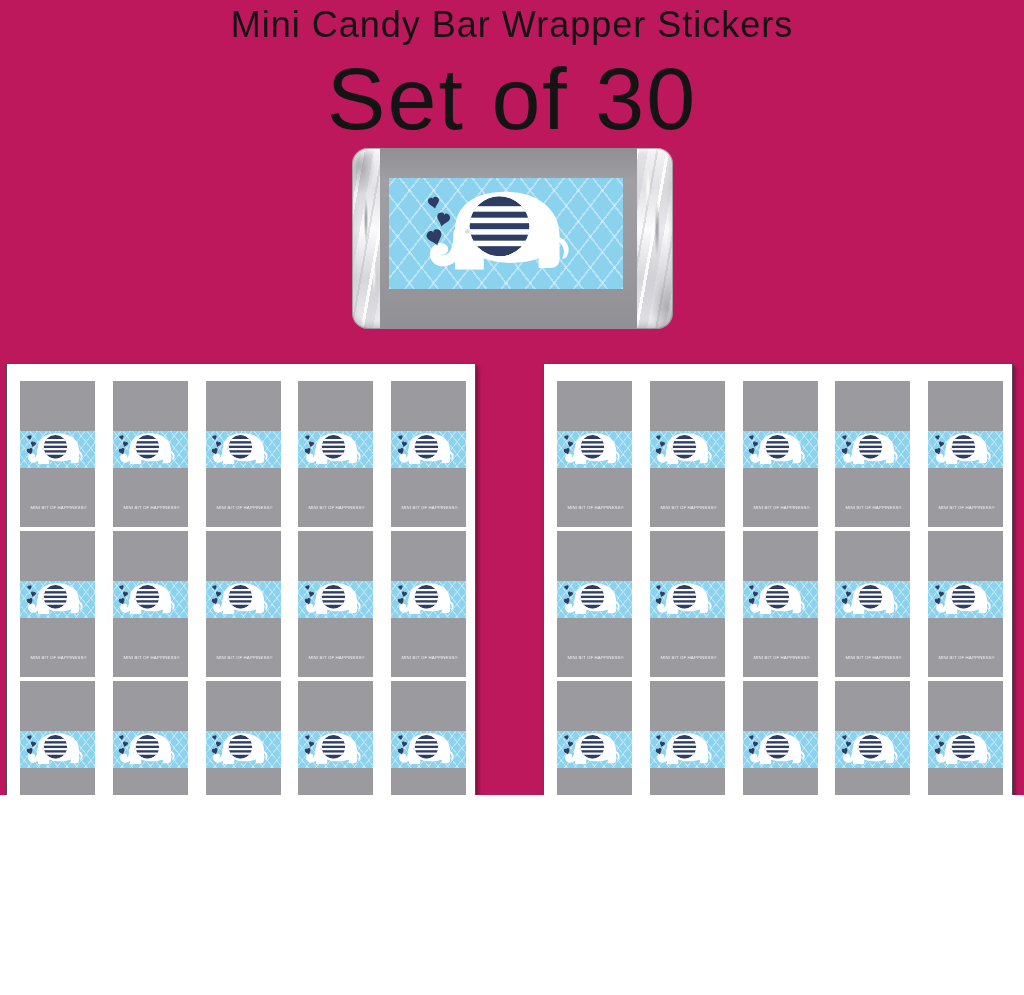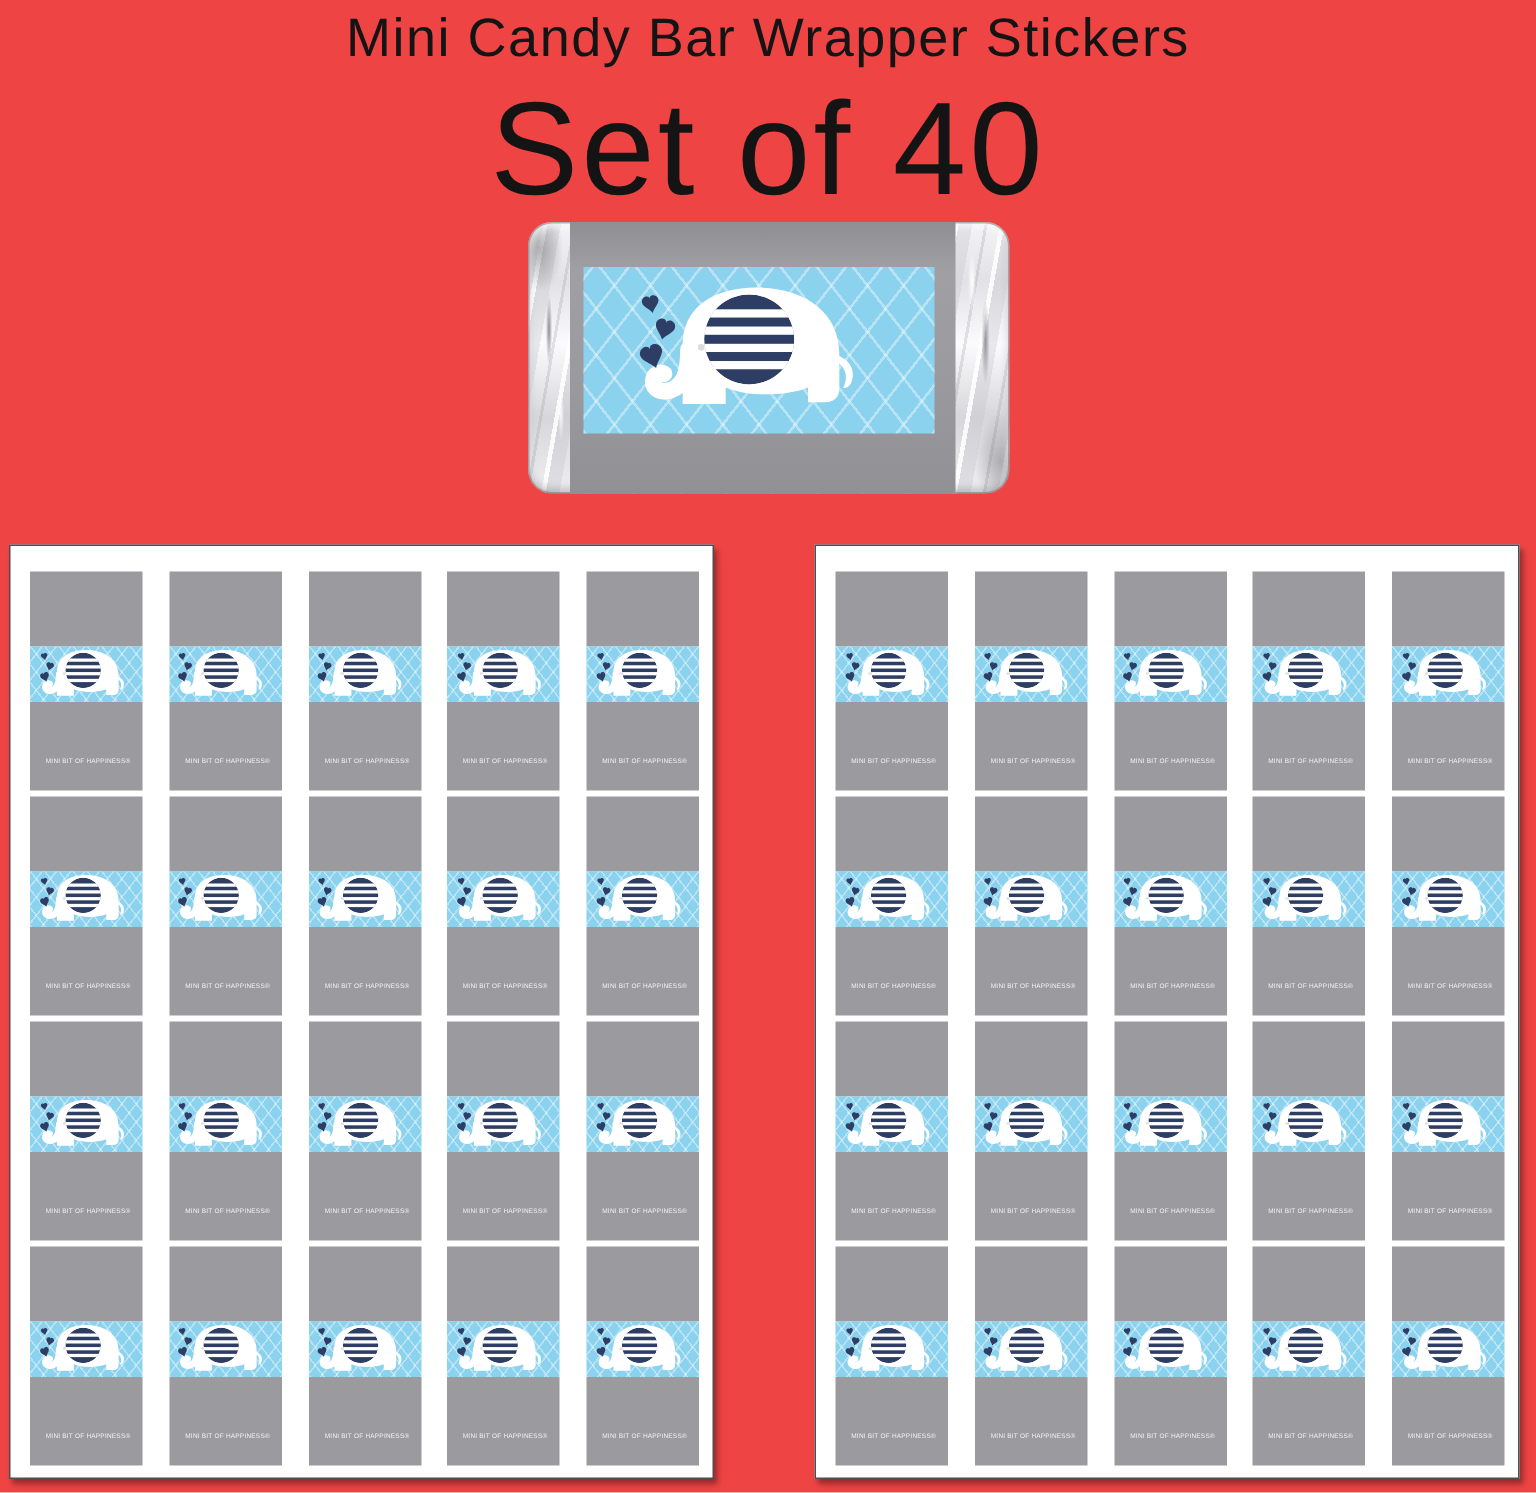--- a/index.html
+++ b/index.html
@@ -1,17 +1,17 @@
 <!DOCTYPE html>
 <html style="--blue: #8bd2ee; --lattice: rgba(255,255,255,0.38); --navy: #2e3d63;"><head>
 <meta charset="utf-8">
 <style>
   html,body{margin:0;padding:0;background:#fff;}
   .page{
-    position:relative;width:1024px;height:995px;background:#ef4444;overflow:hidden;
+    position:relative;width:1024px;height:795px;background:#be185d;overflow:hidden;
     font-family:"Liberation Sans",sans-serif;color:#161616;
   }
   
   .title{
     position:absolute;top:4px;left:0;width:100%;text-align:center;
     font-size:36px;font-weight:400;letter-spacing:1px;color:#141414;
   }
   .subtitle{
     position:absolute;top:48px;left:0;width:100%;text-align:center;
     font-size:88px;font-weight:400;letter-spacing:2px;color:#141414;
@@ -115,21 +115,21 @@
         <use href="#heart" transform="translate(16.5,33) rotate(14) scale(1.0)"></use>
         <use href="#heart" transform="translate(11,47) rotate(-18) scale(1.15)"></use>
       </g>
     </g>
   </defs>
 </svg>
 
 <div class="page">
 
   <div class="title">Mini Candy Bar Wrapper Stickers</div>
-  <div class="subtitle">Set of 40</div>
+  <div class="subtitle">Set of 30</div>
 
   <div class="candybar">
     <div class="foil"></div>
     <div class="band">
       <div class="label">
         <svg viewBox="0 0 130 85" preserveAspectRatio="xMidYMid meet">
           <use href="#eleph-art"></use>
         </svg>
       </div>
     </div>

